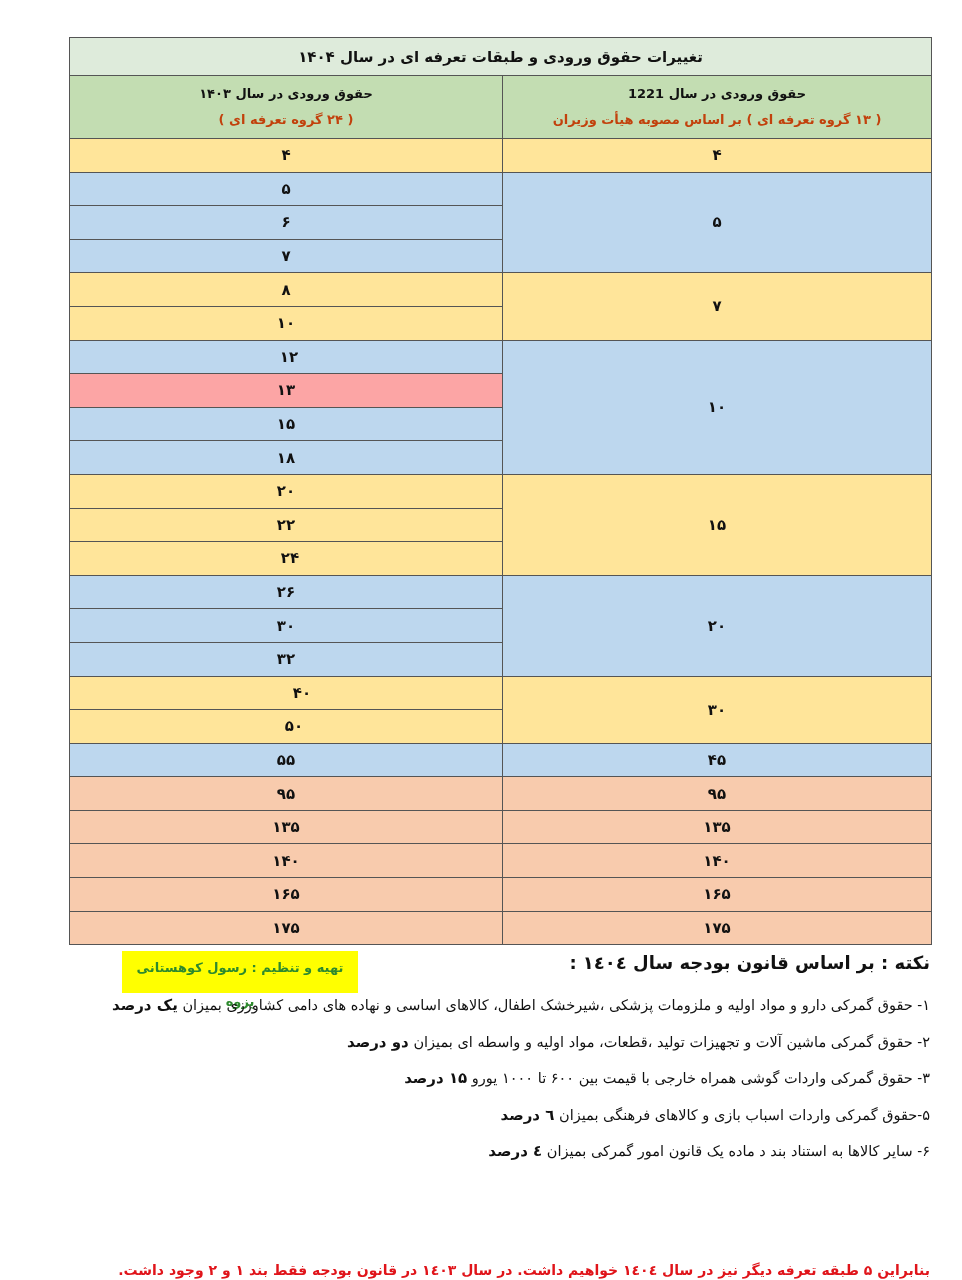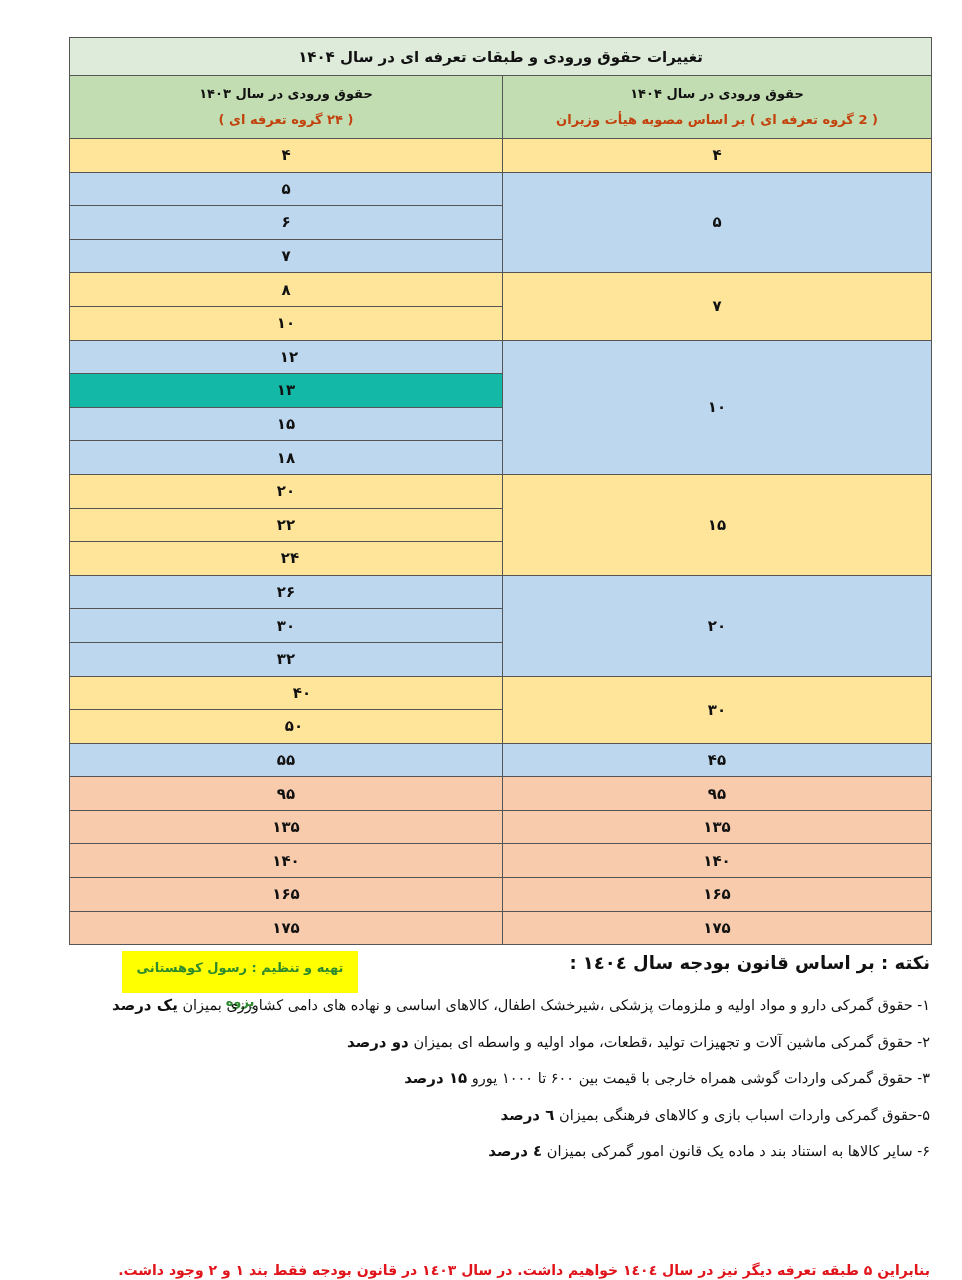--- a/index.html
+++ b/index.html
@@ -53,22 +53,22 @@
   <colgroup>
     <col style="width:429px">
     <col style="width:433px">
   </colgroup>
   <tbody id="table-body">
     <tr>
       <td class="title-cell" colspan="2">تغییرات حقوق ورودی و طبقات تعرفه ای در سال ۱۴۰۴</td>
     </tr>
     <tr>
       <td class="head-cell">
-        <div>حقوق ورودی  در سال ۱۴۰۴</div>
-        <div class="head-red">( 2 گروه تعرفه ای ) بر اساس مصوبه هیأت وزیران</div>
+        <div>حقوق ورودی  در سال 1221</div>
+        <div class="head-red">( ۱۳ گروه تعرفه ای ) بر اساس مصوبه هیأت وزیران</div>
       </td>
       <td class="head-cell">
         <div>حقوق ورودی  در سال ۱۴۰۳</div>
         <div class="head-red">( ۲۴ گروه تعرفه ای )</div>
       </td>
     </tr>
   <tr>
         <td class="data-cell" rowspan="1" style="background: rgb(255, 229, 154);">۴</td>
         <td class="data-cell" style="background: rgb(255, 229, 154);">۴</td>
       </tr>
@@ -87,21 +87,21 @@
         <td class="data-cell" style="background: rgb(255, 229, 154);">۸</td>
       </tr>
       <tr>
         <td class="data-cell" style="background: rgb(255, 229, 154);">۱۰</td>
       </tr>
       <tr>
         <td class="data-cell" rowspan="4" style="background: rgb(189, 215, 238);">۱۰</td>
         <td class="data-cell" style="background: rgb(189, 215, 238); padding-left: 6px;">۱۲</td>
       </tr>
       <tr>
-        <td class="data-cell" style="background: #14b8a6;">۱۳</td>
+        <td class="data-cell" style="background: #fca5a5;">۱۳</td>
       </tr>
       <tr>
         <td class="data-cell" style="background: rgb(189, 215, 238);">۱۵</td>
       </tr>
       <tr>
         <td class="data-cell" style="background: rgb(189, 215, 238);">۱۸</td>
       </tr>
       <tr>
         <td class="data-cell" rowspan="3" style="background: rgb(255, 229, 154);">۱۵</td>
         <td class="data-cell" style="background: rgb(255, 229, 154);">۲۰</td>

